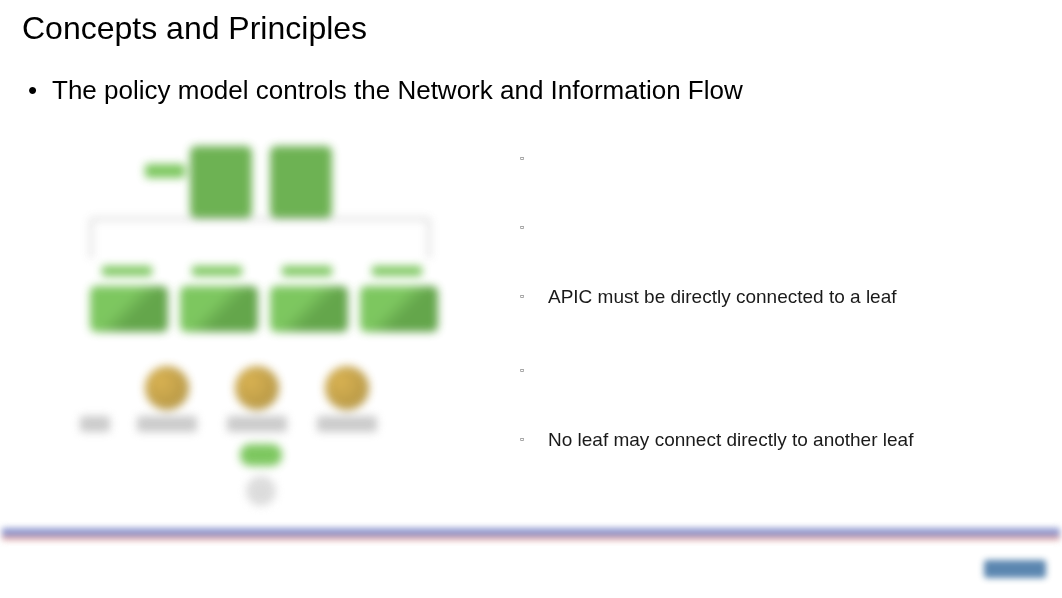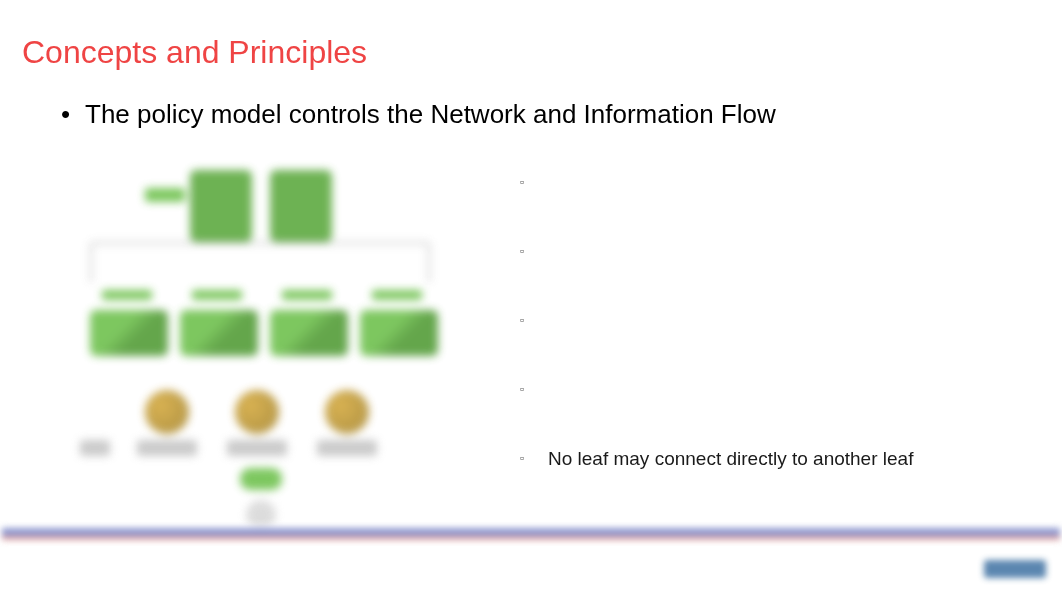--- a/index.html
+++ b/index.html
@@ -9,30 +9,29 @@
     }
     body {
       width: 1062px;
       height: 598px;
       font-family: Arial, Helvetica, sans-serif;
       background: #ffffff;
       position: relative;
       overflow: hidden;
     }
     .slide-title {
-      color: #ef4444;
+      color: #000000;
       font-size: 32px;
       font-weight: 400;
-      padding: 34px 0 0 22px;
+      padding: 10px 0 0 22px;
     }
     .main-bullet {
       padding: 28px 0 0 22px;
       font-size: 26px;
       color: #000000;
-      margin-left: 33px;
     }
     .main-bullet .bullet-dot {
       display: inline-block;
       width: 30px;
       vertical-align: top;
       padding-left: 6px;
     }
     .content-row {
       display: flex;
       padding-top: 30px;
@@ -231,20 +230,21 @@
 
   <div class="sub-bullets">
     <div class="sub-bullet">
       <span class="square">▫</span>
     </div>
     <div class="sub-bullet">
       <span class="square">▫</span>
     </div>
     <div class="sub-bullet">
       <span class="square">▫</span>
+      <span>APIC must be directly connected to a leaf</span>
     </div>
     <div class="sub-bullet">
       <span class="square">▫</span>
     </div>
     <div class="sub-bullet">
       <span class="square">▫</span>
       <span>No leaf may connect directly to another leaf</span>
     </div>
   </div>
 </div>

